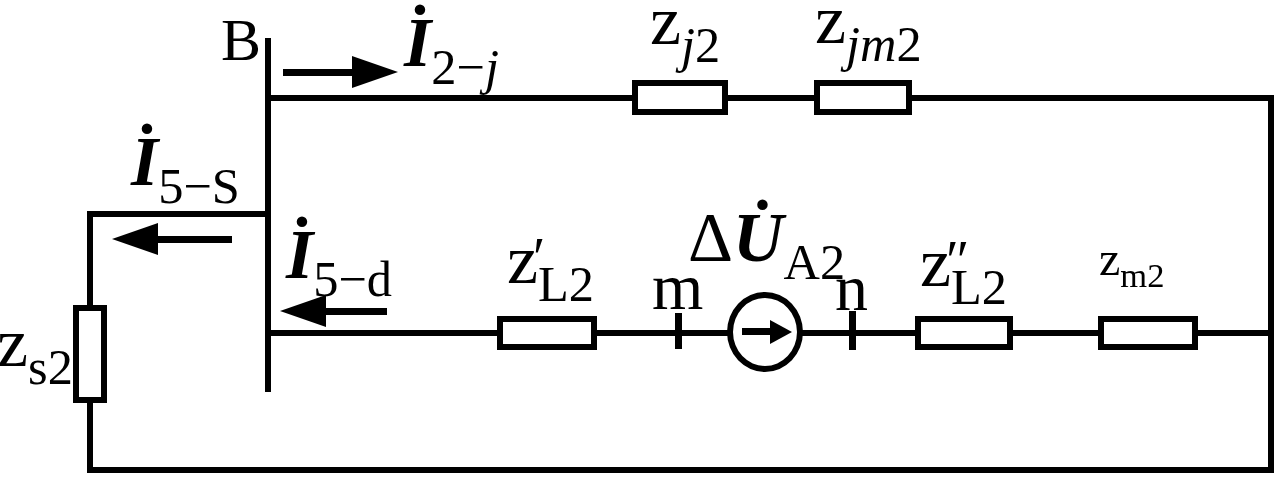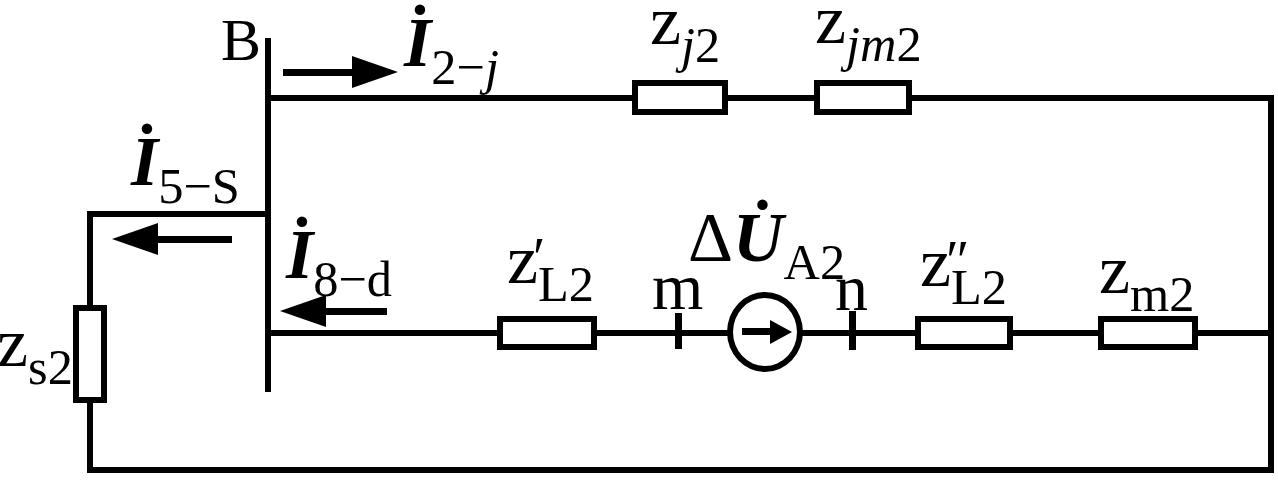--- a/index.html
+++ b/index.html
@@ -63,31 +63,31 @@
 
   <div class="shaft" style="left:326px; top:308px; width:61px;"></div>
   <div class="head left" style="left:280px; top:295px;"></div>
 
   <span class="lbl" style="left:221px; top:10px; font-size:60px;"><span class="main">B</span></span>
 
   <span class="lbl" style="left:404px; top:8px; font-size:70px;"><span class="symwrap"><span class="overdot">˙</span><span class="main bi">I</span></span><span class="sub">2−</span><span class="sub it">j</span></span>
 
   <span class="lbl" style="left:131px; top:127px; font-size:70px;"><span class="symwrap"><span class="overdot">˙</span><span class="main bi">I</span></span><span class="sub">5−S</span></span>
 
-  <span class="lbl" style="left:286px; top:220px; font-size:70px;"><span class="symwrap"><span class="overdot">˙</span><span class="main bi">I</span></span><span class="sub">8−d</span></span>
+  <span class="lbl" style="left:286px; top:220px; font-size:70px;"><span class="symwrap"><span class="overdot">˙</span><span class="main bi">I</span></span><span class="sub">5−d</span></span>
 
   <span class="lbl" style="left:650px; top:-14px; font-size:70px;"><span class="main">z</span><span class="sub it">j</span><span class="sub">2</span></span>
 
   <span class="lbl" style="left:815px; top:-15px; font-size:70px;"><span class="main">z</span><span class="sub it">jm</span><span class="sub">2</span></span>
 
   <span class="lbl" style="left:507px; top:225px; font-size:70px;"><span class="symwrap"><span class="main">z</span><span class="prime">′</span></span><span class="sub">L2</span></span>
 
   <span class="lbl" style="left:920px; top:228px; font-size:70px;"><span class="symwrap"><span class="main">z</span><span class="prime">″</span></span><span class="sub">L2</span></span>
 
-  <span class="lbl" style="left:1099px; top:235px; font-size:70px;"><span class="main">z</span><span class="sub">m2</span></span>
+  <span class="lbl" style="left:1099px; top:235px; font-size:48px;"><span class="main">z</span><span class="sub">m2</span></span>
 
   <span class="lbl" style="left:-3px; top:308px; font-size:70px;"><span class="main">z</span><span class="sub">s2</span></span>
 
   <span class="lbl" style="left:688px; top:203px; font-size:70px;"><span class="pre">Δ</span><span class="symwrap"><span class="overdot">˙</span><span class="main bi">U</span></span><span class="sub">A2</span></span>
 
   <span class="lbl" style="left:652px; top:254px; font-size:66px;"><span class="main">m</span></span>
 
   <span class="lbl" style="left:835px; top:255px; font-size:66px;"><span class="main">n</span></span>
 
 </div>

